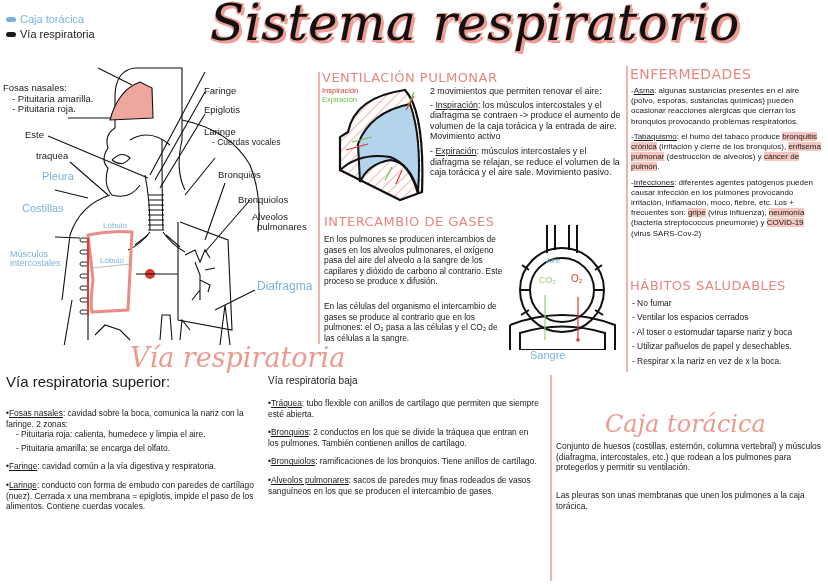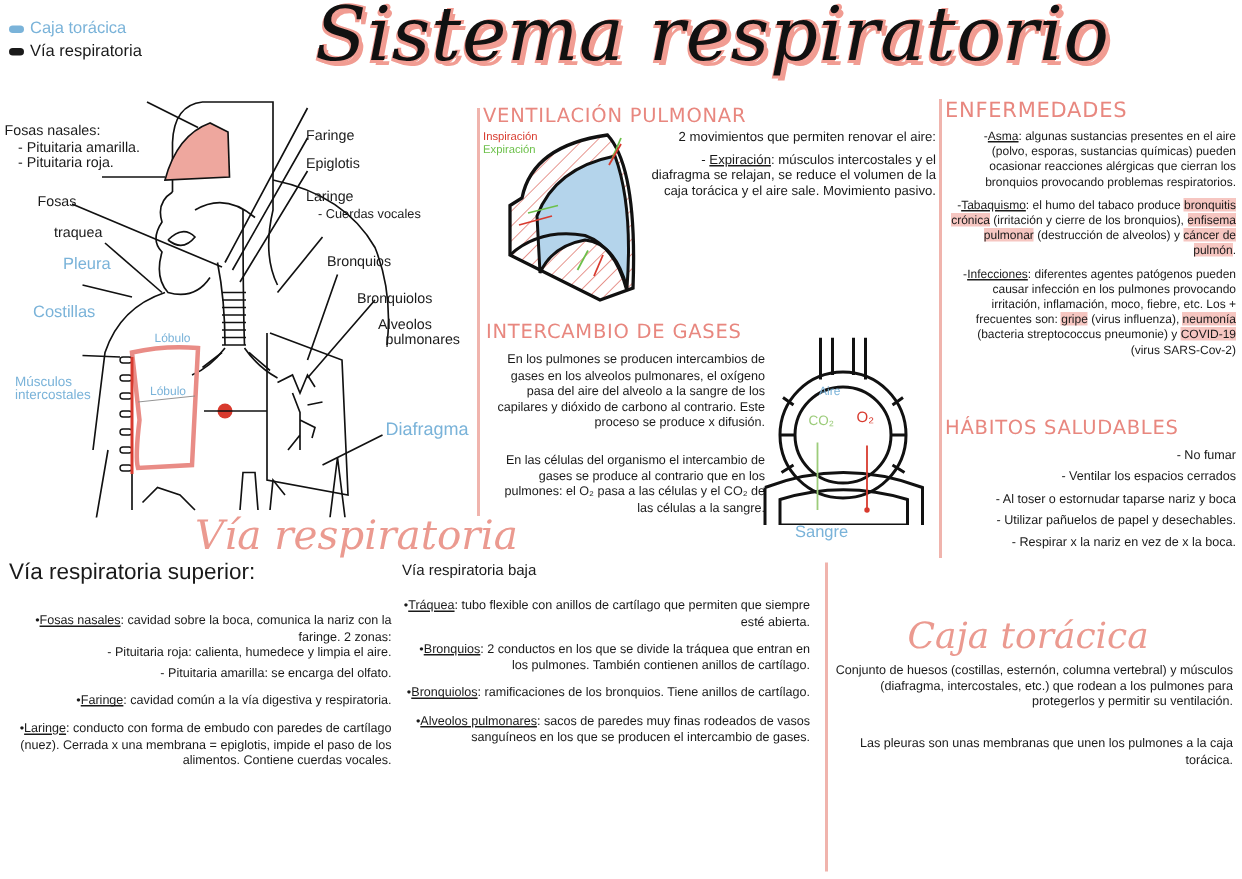--- a/index.html
+++ b/index.html
@@ -21,21 +21,21 @@
   .legend { left: 6px; top: 12px; font-size: 11px; line-height: 15px; }
   .legend .row { display: flex; align-items: center; gap: 4px; }
   .legend .sw { width: 10px; height: 5px; border-radius: 3px; display: inline-block; }
 
   
   .lbl { font-size: 9.5px; line-height: 11px; white-space: nowrap; margin-top: 16px; }
   .lbl-blue { color: #7ab3d9; font-size: 11px; }
 
   
   .sec-h { font-size: 13px; letter-spacing: 0.5px; color: #e8877f; font-weight: normal; }
-  .para { font-size: 8.4px; line-height: 10.6px; text-align: right; }
+  .para { font-size: 8.4px; line-height: 10.6px; }
   .para u { text-decoration: underline; }
   .hl { background: #f6c6c1; }
 
   .script-h { font-family: "DejaVu Serif", serif; font-style: italic; color: #eb9a90; }
   .sub-h { font-size: 15px; font-weight: normal; }
   .list-item { margin-bottom: 5px; }
 </style>
 </head>
 <body>
 
@@ -106,21 +106,21 @@
     <rect x="80" y="286" width="8" height="4" rx="2"></rect>
     <rect x="80" y="298" width="8" height="4" rx="2"></rect>
     <rect x="80" y="310" width="8" height="4" rx="2"></rect>
   </g>
   <path d="M88 238 L88 316" stroke="#d83a2e" stroke-width="2" fill="none"></path>
 </svg>
 
 <div class="abs lbl" style="left:3px;top:66px">Fosas nasales:</div>
 <div class="abs lbl" style="left:12px;top:77px">- Pituitaria amarilla.</div>
 <div class="abs lbl" style="left:12px;top:87px">- Pituitaria roja.</div>
-<div class="abs lbl" style="left:25px;top:113px">Fosas</div>
+<div class="abs lbl" style="left:25px;top:113px">Este</div>
 <div class="abs lbl" style="left:36px;top:134px">traquea</div>
 <div class="abs lbl lbl-blue" style="left:42px;top:155px">Pleura</div>
 <div class="abs lbl lbl-blue" style="left:22px;top:187px">Costillas</div>
 <div class="abs lbl lbl-blue" style="left:10px;top:234px;font-size:9px;line-height:9px">
   <div>Músculos</div>
   <div>intercostales</div>
 </div>
 <div class="abs lbl blue" style="left:103px;top:204px;font-size:8px">Lóbulo</div>
 <div class="abs lbl blue" style="left:100px;top:239px;font-size:8px">Lóbulo</div>
 <div class="abs lbl" style="left:204px;top:69px">Faringe</div>
@@ -157,20 +157,21 @@
     <path d="M22 60 L42 55" stroke="#6cc04a"></path>
       <path d="M38 62 L16 68" stroke="#d83a2e"></path>
     <path d="M55 98 L62 85" stroke="#6cc04a"></path>
       <path d="M72 88 L66 102" stroke="#d83a2e"></path>
     <path d="M78 24 L84 10" stroke="#6cc04a"></path>
       <path d="M84 14 L76 28" stroke="#d83a2e"></path>
   </g>
 </svg>
 <div class="abs para" style="left:430px;top:86px;width:194px;font-size:8.8px;line-height:10.6px">
   <div>2 movimientos que permiten renovar el aire:</div>
+  <div style="margin-top:3px">- <u>Inspiración</u><span>: los músculos intercostales y el diafragma se contraen -&gt; produce el aumento de volumen de la caja torácica y la entrada de aire. Movimiento activo</span></div>
   <div style="margin-top:4px">- <u>Expiración</u><span>: músculos intercostales y el diafragma se relajan, se reduce el volumen de la caja torácica y el aire sale. Movimiento pasivo.</span></div>
 </div>
 
 <div class="abs sec-h hand" style="left:324px;top:214px">INTERCAMBIO DE GASES</div>
 <div class="abs para" style="left:324px;top:234px;width:186px">En los pulmones se producen intercambios de gases en los alveolos pulmonares, el oxígeno pasa del aire del alveolo a la sangre de los capilares y dióxido de carbono al contrario. Este proceso se produce x difusión.</div>
 <div class="abs para" style="left:324px;top:301px;width:186px">En las células del organismo el intercambio de gases se produce al contrario que en los pulmones: el O₂ pasa a las células y el CO₂ de las células a la sangre.</div>
 <svg class="abs" style="left:505px;top:225px" width="120" height="125" viewBox="0 0 120 125">
   <g fill="none" stroke="#111" stroke-width="2">
     <path d="M42 0 L42 28 M50 0 L50 25 M64 0 L64 25 M72 0 L72 28"></path>
     <circle cx="57" cy="65" r="42"></circle>

